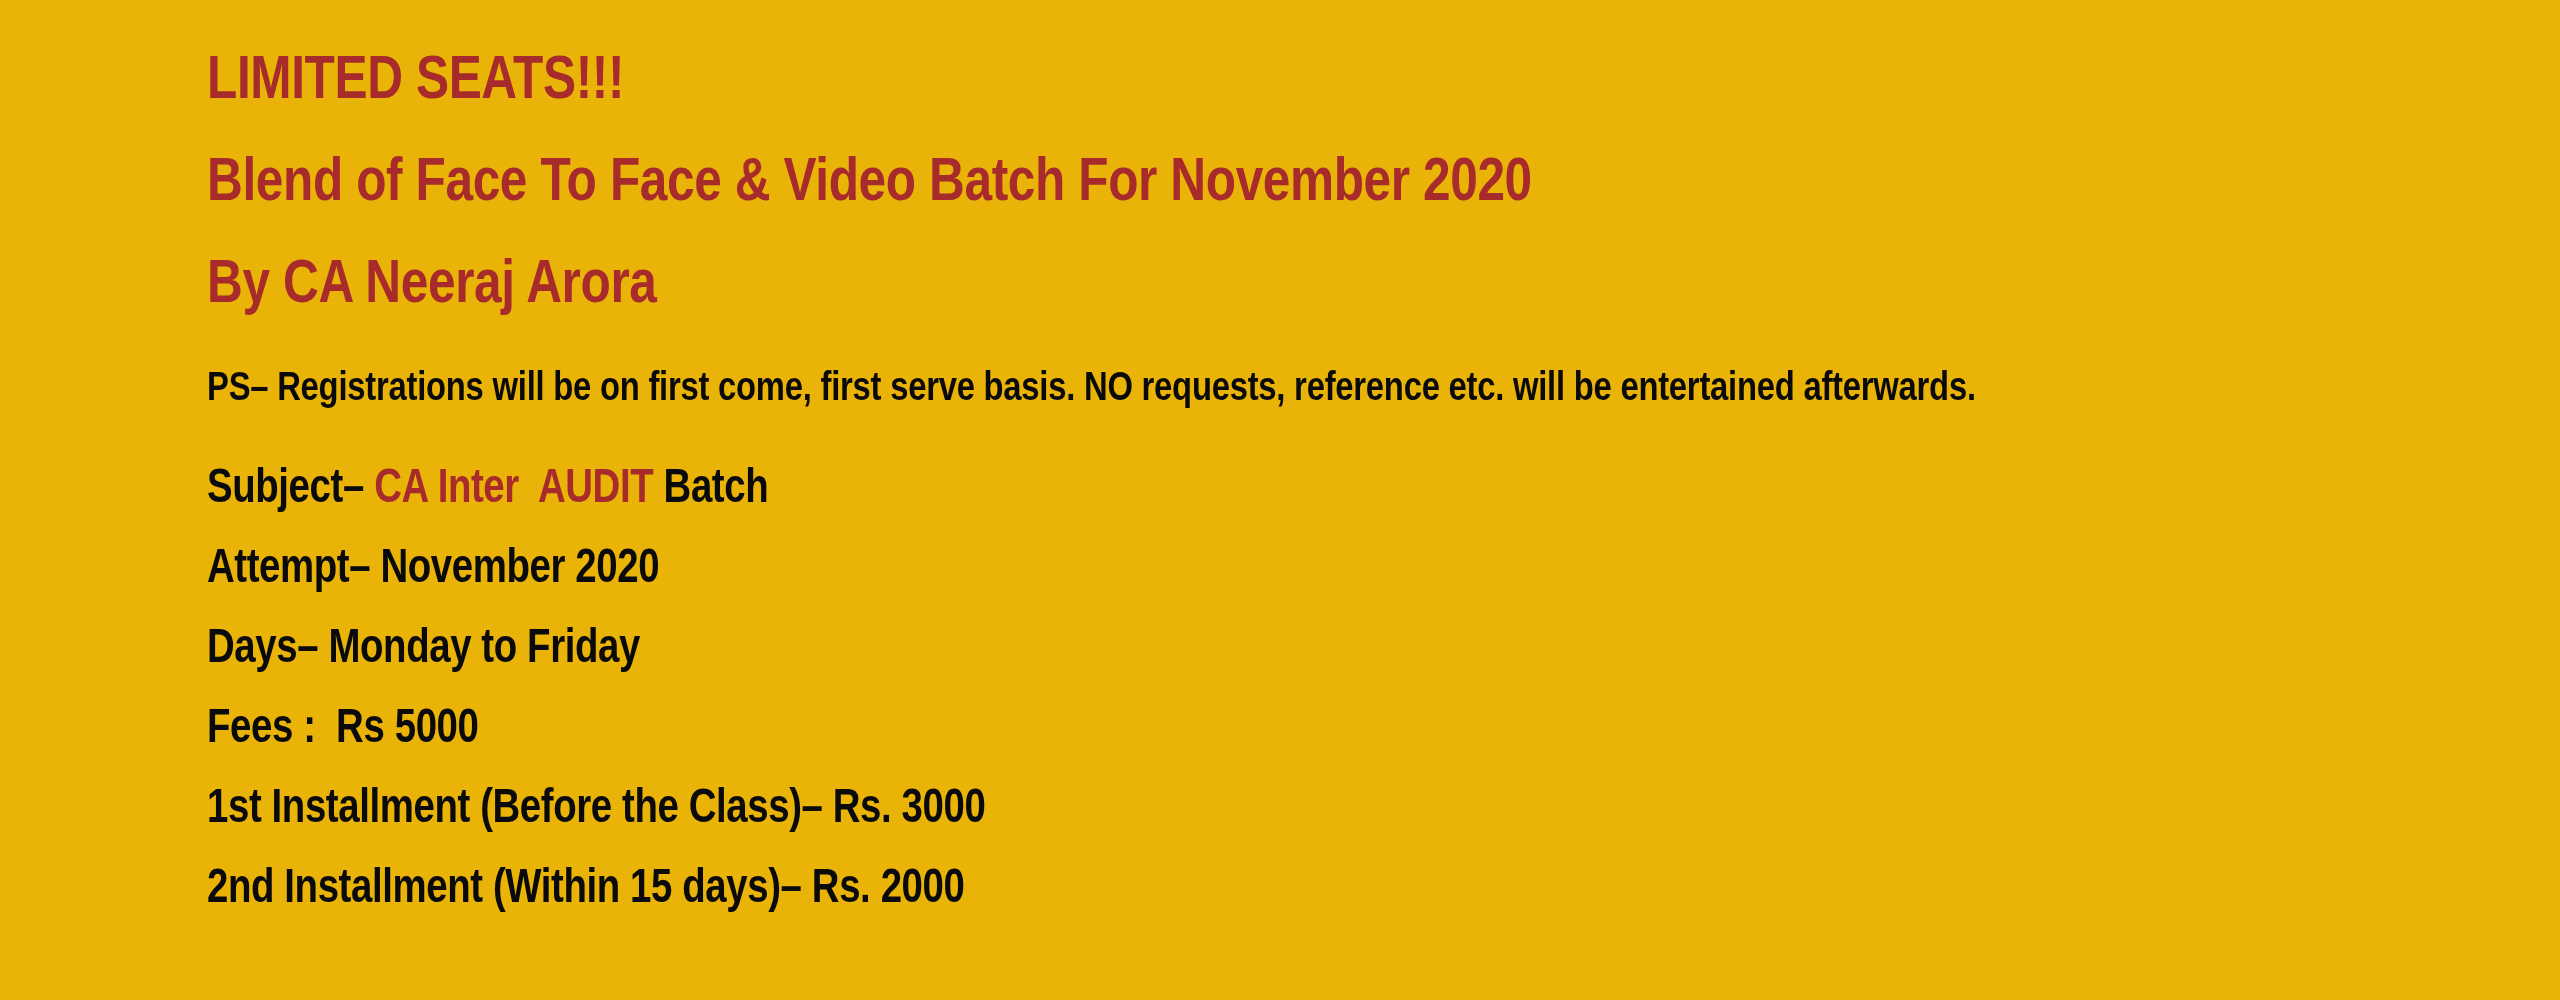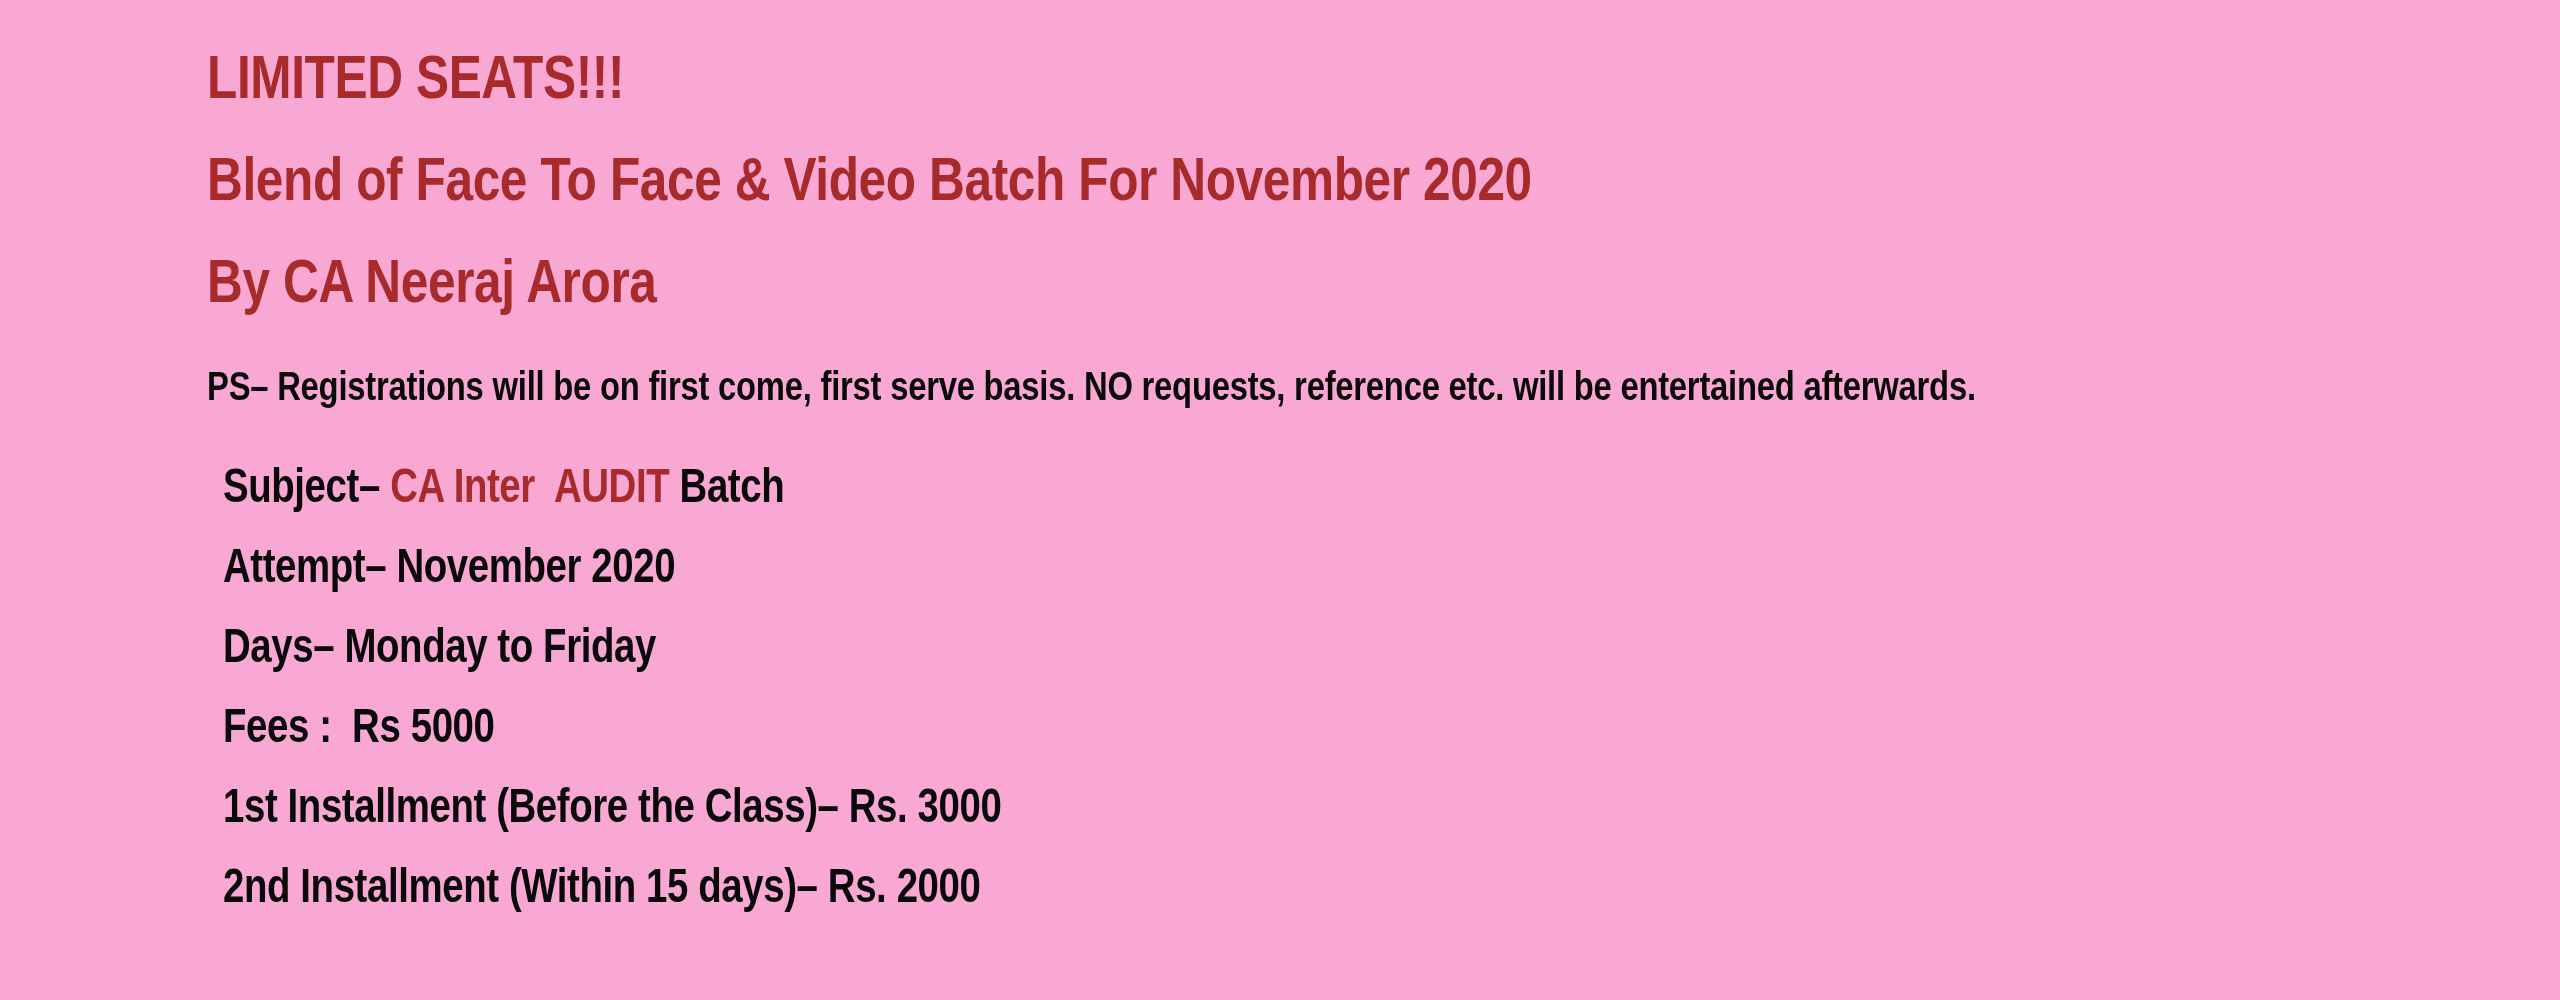--- a/index.html
+++ b/index.html
@@ -14,21 +14,21 @@
     font-family: "Liberation Sans", sans-serif;
     overflow: hidden;
   }
 
   .announcement {
     position: absolute;
     left: 0;
     top: 0;
     width: 2560px;
     height: 1000px;
-    background: #f9a8d4;
+    background: #eab308;
     padding: 0;
     box-sizing: border-box;
   }
 
   .content-block {
     position: absolute;
     left: 207px;
     top: 26px;
     width: 2300px;
   }
@@ -55,21 +55,21 @@
     letter-spacing: -0.3px;
     transform: scaleX(0.80);
     transform-origin: left center;
     white-space: pre;
     margin: 0;
     margin-top: 24px;
   }
 
   
   .details {
-    margin: 16px;
+    margin: 0;
     margin-top: 30px;
     padding: 0;
     list-style: none;
   }
   .detail-line {
     color: #0a0a0a;
     font-weight: 700;
     font-size: 48px;
     line-height: 80px;
     letter-spacing: -0.5px;

